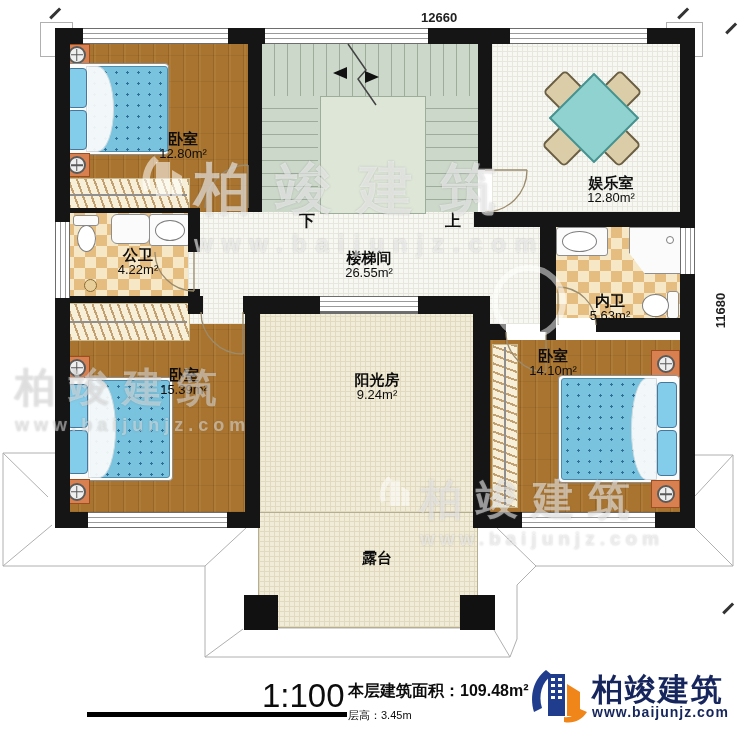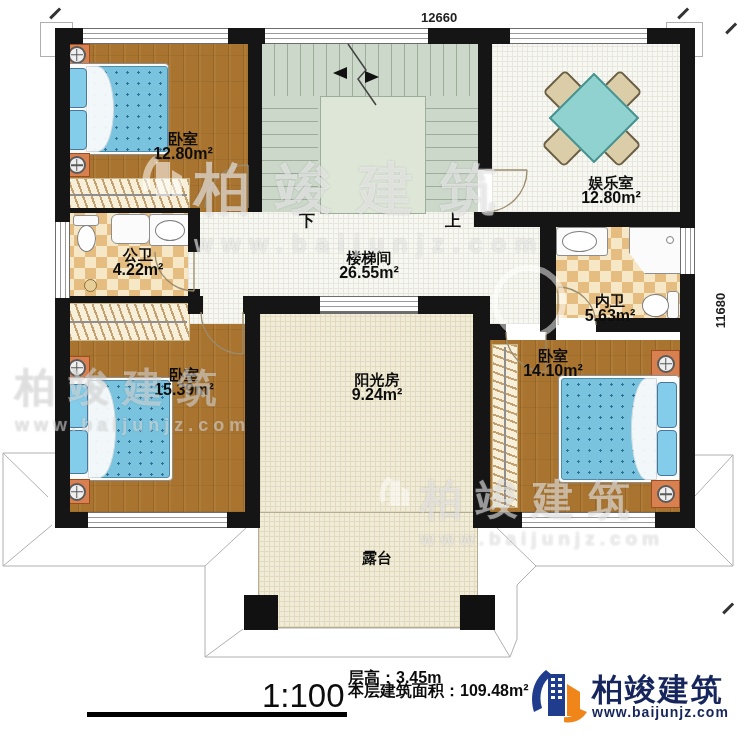--- a/index.html
+++ b/index.html
@@ -42,21 +42,21 @@
         background:#efefef;border:2px solid #5a5a5a;border-radius:50%;}
   .lamp::before{content:"";position:absolute;left:50%;top:1px;bottom:1px;width:1.5px;background:#5a5a5a;transform:translateX(-50%);}
   .lamp::after{content:"";position:absolute;top:50%;left:1px;right:1px;height:1.5px;background:#5a5a5a;transform:translateY(-50%);}
   .white-fix{position:absolute;z-index:4;background:#fbfbfb;border:1px solid #8e8e8e;border-radius:3px;}
   .ellipse{position:absolute;background:#fff;border:1px solid #7d7d7d;border-radius:50%;}
   .table45{position:absolute;z-index:4;background:#8fd2cf;border:2px solid #47928f;transform:rotate(45deg);}
   .chair45{position:absolute;z-index:4;background:#dbcda8;border:2px solid #6b5f43;border-radius:5px;transform:rotate(45deg);}
   .pillar{position:absolute;z-index:5;background:#111;}
   .rlabel{position:absolute;z-index:9;transform:translateX(-50%);text-align:center;white-space:nowrap;color:#0d0d0d;}
   .rname{font-weight:bold;font-size:15px;line-height:17px;}
-  .rarea{font-weight:bold;font-size:16px;line-height:13px;}
+  .rarea{font-weight:normal;font-size:13px;line-height:13px;}
   .stairlab{position:absolute;z-index:9;transform:translateX(-50%);font-weight:bold;font-size:16px;color:#111;}
   .dim{position:absolute;z-index:9;font-weight:bold;font-size:13px;color:#222;}
   .tick{position:absolute;z-index:9;width:14px;height:2.5px;background:#333;transform:rotate(-45deg);}
   .wm{position:absolute;z-index:10;display:flex;align-items:flex-start;gap:8px;pointer-events:none;
       color:rgba(255,255,255,.55);text-shadow:0 0 2px rgba(110,110,110,.35);}
   .wm-text{font-weight:bold;white-space:nowrap;}
   .wm-url{font-weight:bold;white-space:nowrap;}
   .titleblock{position:absolute;z-index:11;color:#0c0c0c;}
   .brand{color:#16265c;font-weight:bold;}
   svg.layer{position:absolute;left:0;top:0;z-index:8;pointer-events:none;}
@@ -287,21 +287,21 @@
     <div>
       <div class="wm-text" style="font-size:42px;letter-spacing:14px">柏竣建筑</div>
       <div class="wm-url" style="font-size:19px;letter-spacing:5px">www.baijunjz.com</div>
     </div>
   </div>
   <div class="abs" style="left:492px;top:265px;width:62px;height:62px;z-index:10;border:6px solid rgba(255,255,255,.5);border-radius:50%;pointer-events:none"></div>
 
   <div class="abs" style="left:87px;top:712px;width:260px;height:5px;background:#000;z-index:11"></div>
   <div class="titleblock" style="left:262px;top:677px;font-size:33px">1:100</div>
   <div class="titleblock" style="left:348px;top:681px;font-size:16px;font-weight:bold"><span>本层建筑面积：</span><span>109.48m²</span></div>
-  <div class="titleblock" style="left:348px;top:668px;font-size:16px;font-weight:bold"><span>层高：</span><span>3.45m</span></div>
+  <div class="titleblock" style="left:348px;top:708px;font-size:11px;font-weight:normal"><span>层高：</span><span>3.45m</span></div>
 
   <svg class="abs" style="left:528px;top:662px;z-index:11" width="62" height="64" viewBox="0 0 62 64">
     <path d="M18,8 C6,17 1,33 6,50 L14,46 C10,33 14,20 24,13 Z" fill="#1f3d8c"></path>
     <rect x="20" y="12" width="17" height="42" fill="#1f3d8c"></rect>
     <g fill="#fff">
       <rect x="23" y="16" width="4" height="3"></rect>
         <rect x="30" y="16" width="4" height="3"></rect>
       <rect x="23" y="22" width="4" height="3"></rect>
         <rect x="30" y="22" width="4" height="3"></rect>
       <rect x="23" y="28" width="4" height="3"></rect>

